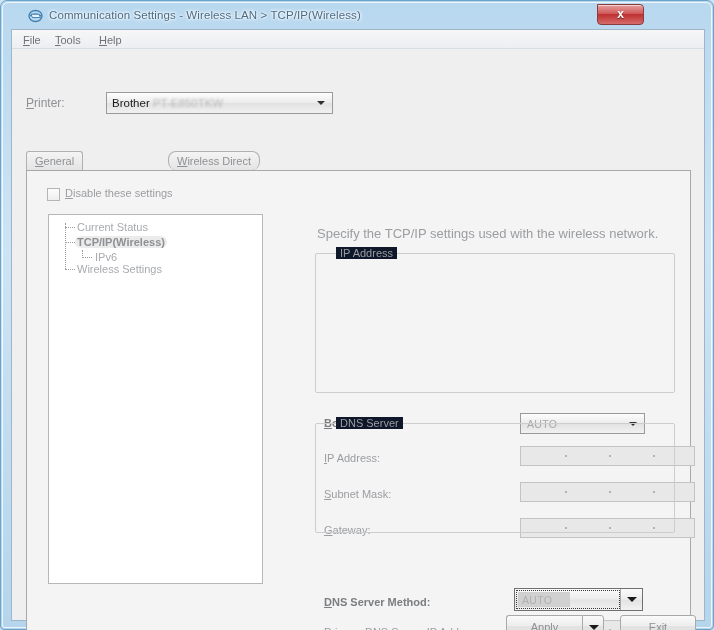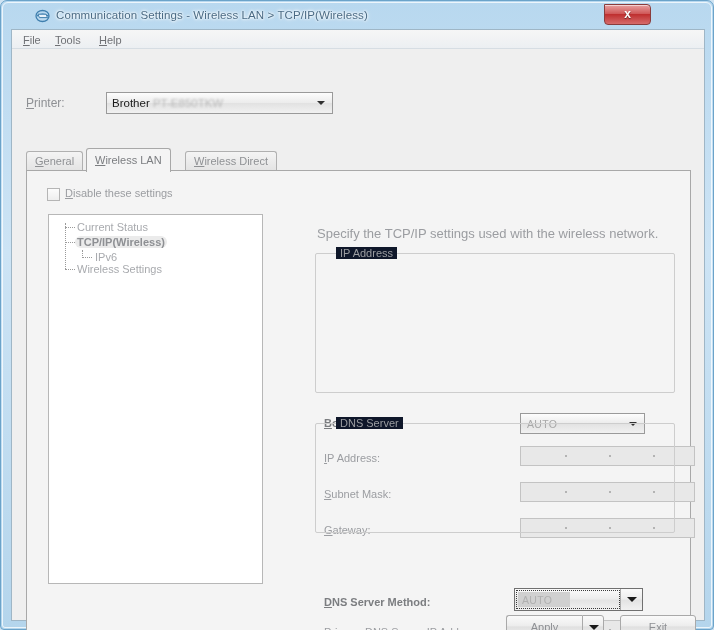--- a/index.html
+++ b/index.html
@@ -30,21 +30,21 @@
     position: absolute;
     left: 1px; top: 1px; right: 1px; bottom: 1px;
     border-radius: 6px 6px 3px 3px;
     border: 1px solid rgba(255,255,255,0.75);
     pointer-events: none;
   }
 
   
   .titlebar {
     position: absolute;
-    left: 20px; top: 2px;
+    left: 13px; top: 2px;
     width: 636px; height: 26px;
     box-sizing: border-box;
   }
   .title-icon {
     position: absolute;
     left: 14px; top: 5px;
     width: 16px; height: 16px;
   }
   .title-text {
     position: absolute;
@@ -193,21 +193,21 @@
     height: 24px;
     background: #f4f4f4;
     border-color: #a8a8a8;
     color: #7b7d80;
     z-index: 3;
     padding-top: 5px;
   }
   .tab .mn { text-decoration: underline; }
   #tab-general        { left: 0px; }
   #tab-wireless-lan   { left: 60px; }
-  #tab-wireless-direct{ left: 159px; }
+  #tab-wireless-direct{ left: 142px; border-radius: 8px; }
 
   
   .tabpage {
     position: absolute;
     left: 14px; top: 140px;
     width: 665px; height: 496px;
     box-sizing: border-box;
     border: 1px solid #a8a8a8;
     background: #f4f4f4;
   }
@@ -453,21 +453,20 @@
 
     <div class="printer-label"><span class="mn">P</span><span>rinter:</span></div>
     <div class="combo" id="printer-combo">
       <span class="combo-text"><span>Brother </span><span class="blur">PT-E850TKW</span></span>
       <span class="combo-arrow"></span>
     </div>
 
 
     <div class="tabstrip">
       <div class="tab" id="tab-general"><span class="mn">G</span><span>eneral</span></div>
-      <div class="tab selected" id="tab-wireless-lan"><span class="mn">W</span><span>ireless LAN</span></div>
       <div class="tab" id="tab-wireless-direct"><span class="mn">W</span><span>ireless Direct</span></div>
     </div>
 
     <div class="tabpage">
 
       <div class="checkbox-row">
         <span class="checkbox-box"></span>
         <span class="checkbox-label"><span class="mn">D</span><span>isable these settings</span></span>
       </div>
 

